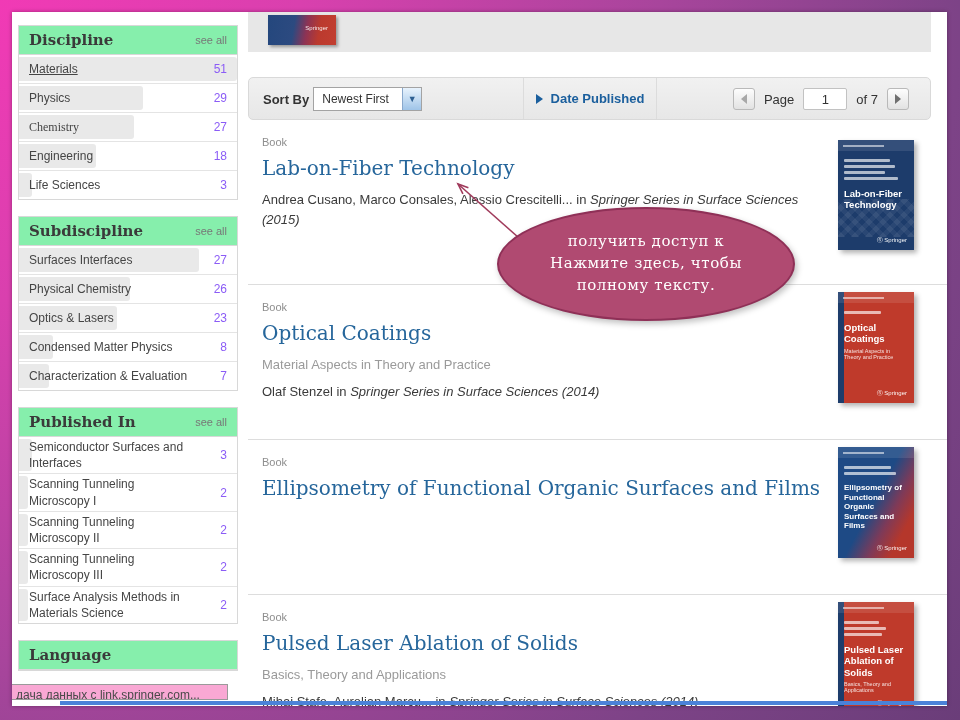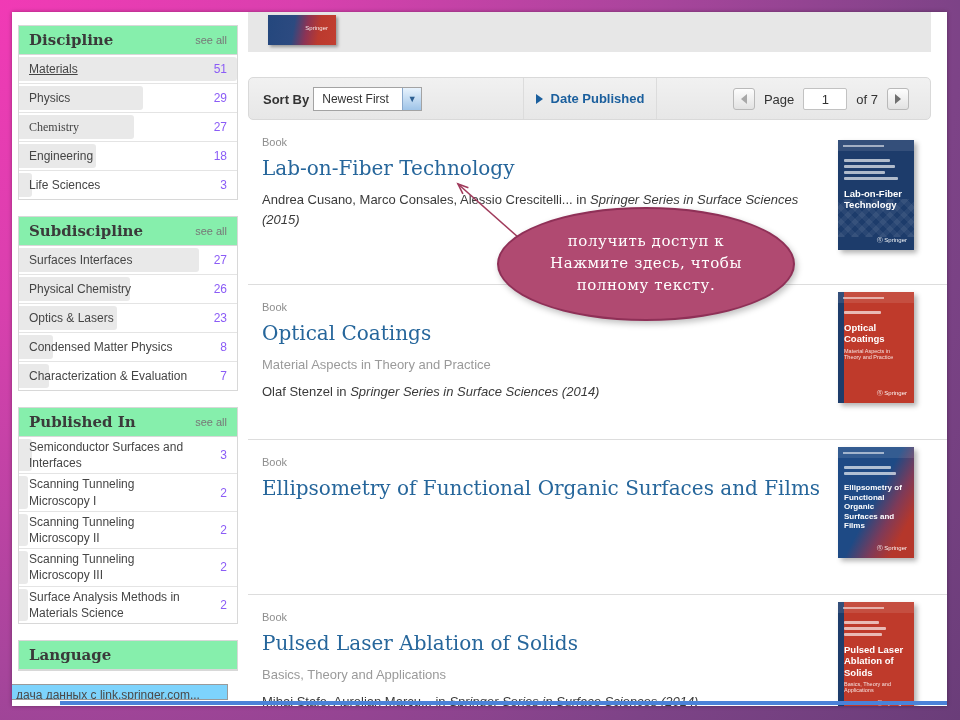--- a/index.html
+++ b/index.html
@@ -18,21 +18,21 @@
   .s-header{display:flex;justify-content:space-between;align-items:center;background:#86efac;border-bottom:1px solid #d8d8d8;padding:5px 10px;height:18px;}
   .s-title{font-family:"DejaVu Serif", serif;font-weight:bold;font-size:15px;color:#3a3a3a;}
   .s-seeall{font-size:11px;color:#777;cursor:pointer;}
   .s-row{position:relative;display:flex;justify-content:space-between;align-items:center;min-height:24px;padding:2px 10px;border-bottom:1px solid #e4e4e4;font-size:12px;color:#454545;}
   .s-row:last-child{border-bottom:none;}
   .s-bar{position:absolute;left:0;top:2px;bottom:2px;background:#e9e9e9;border-radius:0 3px 3px 0;}
   .s-lbl{position:relative;max-width:162px;line-height:1.35;padding-right:4px;}
   .s-count{position:relative;color:#8b5cf6;}
   .status-pop{
     position:absolute;left:-2px;top:672px;width:218px;height:16px;box-sizing:border-box;
-    background:#7dd3fc;border:1px solid #9a9a9a;font-size:12px;color:#4a4a4a;
+    background:#f9a8d4;border:1px solid #9a9a9a;font-size:12px;color:#4a4a4a;
     padding:3px 5px;white-space:nowrap;overflow:hidden;z-index:8;
   }
   
   .top-strip{position:absolute;left:236px;top:0;width:683px;height:40px;background:#e7e7e7;}
   .cover-frag{
     position:absolute;left:20px;top:3px;width:68px;height:30px;
     background:linear-gradient(100deg,#24477d 0%,#2c4a80 38%,#8c3355 56%,#bb3a2e 74%,#c23e30 100%);
     box-shadow:2px 2px 3px rgba(0,0,0,.35);
   }
   .frag-pub{position:absolute;right:8px;top:10px;font-size:6px;color:#fff;opacity:.9;}

